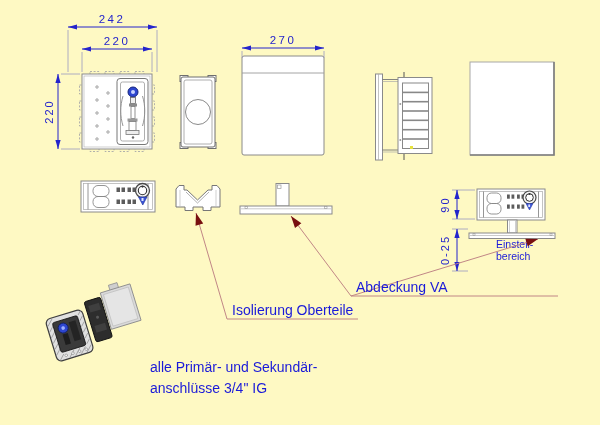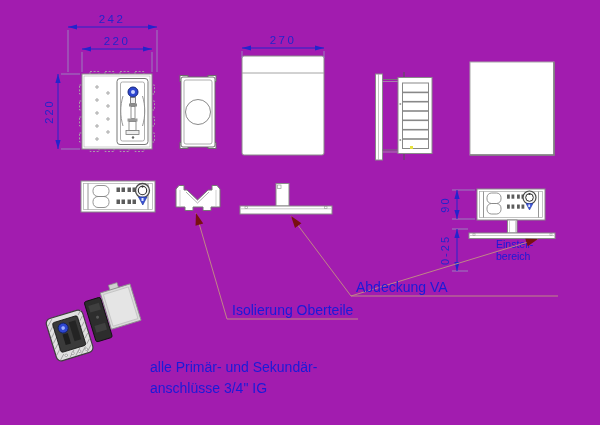--- a/index.html
+++ b/index.html
@@ -1,16 +1,16 @@
 <!DOCTYPE html>
 <html><head>
 <meta charset="utf-8">
 <style>
   html,body{margin:0;padding:0;background:#ffffff;}
-  .canvas{position:relative;width:600px;height:425px;background:#a21caf;overflow:hidden;
+  .canvas{position:relative;width:600px;height:425px;background:#fef9c3;overflow:hidden;
           font-family:"Liberation Sans", sans-serif;}
   svg{position:absolute;left:0;top:0;}
   text{font-family:"Liberation Sans", sans-serif;}
   .dimtxt{font-size:11.5px;letter-spacing:2.5px;fill:#2424cc;}
   .dimtxt-v{font-size:11px;letter-spacing:2px;fill:#2424cc;}
   .lbl{font-size:14px;fill:#1a1ad9;}
   .lbl-sm{font-size:10.5px;fill:#1a1ad9;}
   .thin{stroke:#9a9ac0;stroke-width:0.8;fill:none;}
   .dim{stroke:#2424cc;stroke-width:1;fill:none;}
   .ldr{stroke:#c08686;stroke-width:1;fill:none;}

